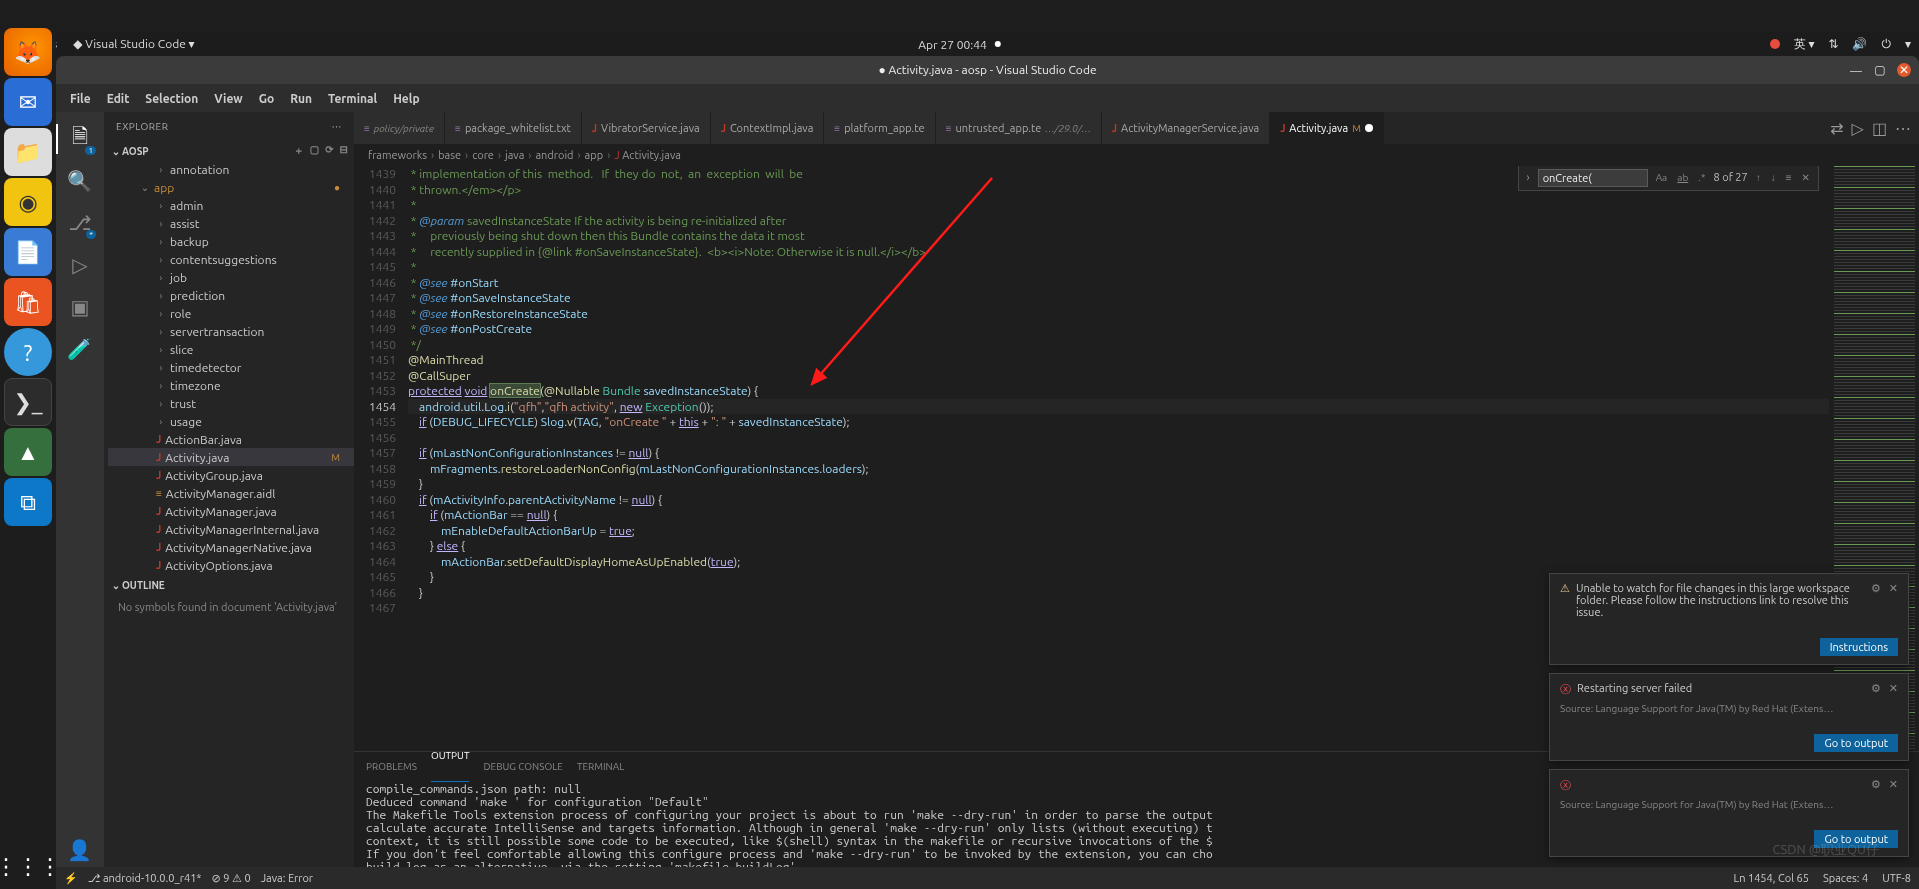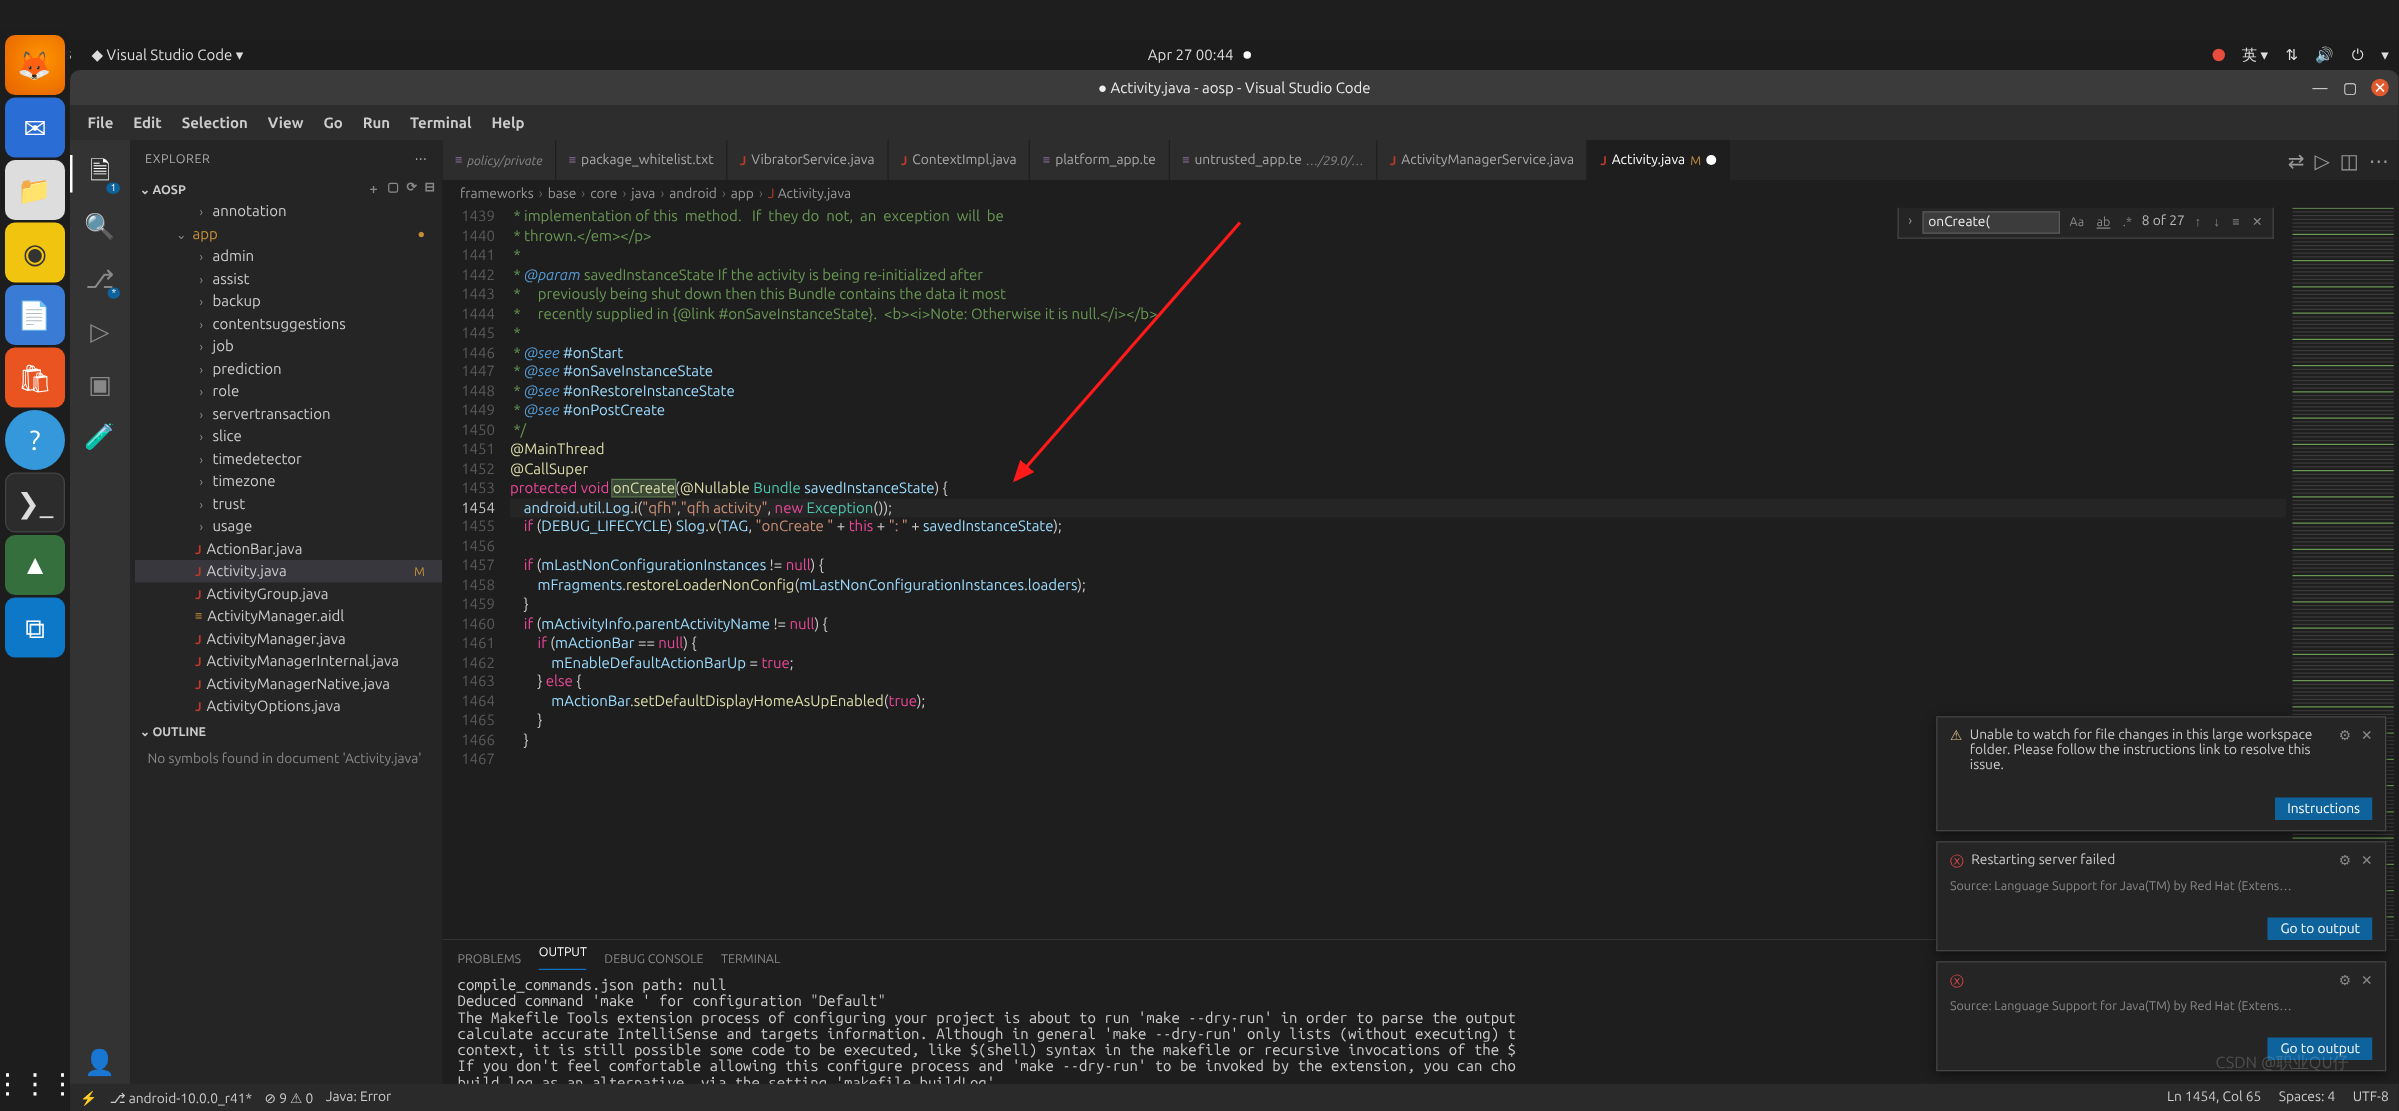--- a/index.html
+++ b/index.html
@@ -69,21 +69,21 @@
 .tab .dot { width: 8px; height: 8px; background: #fff; border-radius: 50%; }
 .tabbar-actions { margin-left: auto; display: flex; align-items: center; gap: 8px; padding: 0 8px; color: #999; }
 .breadcrumb { height: 22px; display: flex; align-items: center; padding: 0 14px; font-size: 11px; color: #999; gap: 4px; background:#1e1e1e;}
 .breadcrumb .sep { color: #666; }
 .code { flex: 1; min-height:0; background: #1e1e1e; font-family: "Ubuntu Mono", "Consolas", monospace; font-size: 12px; line-height: 15.5px; overflow: hidden; display: flex; position: relative;}
 .gutter { width: 54px; text-align: right; color: #5a5a5a; padding-right: 12px; }
 .gutter .ln.curr { color: #c6c6c6; }
 .codetext { white-space: pre; flex:1; }
 .c-comment { color: #6a9955; }
 .c-doctag { color: #569cd6; font-style: italic; }
-.c-kw { color: #ec4899; }
+.c-kw { color: #c4b5fd; text-decoration: underline; }
 .c-ann { color: #dcdcaa; }
 .c-fn { color: #dcdcaa; }
 .c-fn-hl { color: #dcdcaa; background:#3a4a37; outline:1px solid #5e7a52;}
 .c-type { color: #4ec9b0; }
 .c-str { color: #ce9178; }
 .c-id { color: #9cdcfe; }
 .c-member { color: #9cdcfe; }
 .currline { background: rgba(255,255,255,0.03);}
 .minimap { width: 90px; background: #1e1e1e; border-left:1px solid transparent; position:relative; overflow:hidden;}
 .mm-bar { position:absolute; left:4px; right:4px; height:1px; background:#3a3a3a;}
@@ -95,21 +95,21 @@
 .searchw input { background: #3c3c3c; border: 1px solid #5a5a5a; color: #eee; padding: 2px 4px; font-size: 11px; width: 110px; }
 .searchw .sopt { color: #888; font-size: 10px; padding:0 2px;}
 .searchw .cnt { color: #bbb; }
 
 
 .arrow { position: absolute; z-index: 4; pointer-events:none;}
 
 
 .panel { height: 170px; background: #1e1e1e; border-top: 1px solid #333; display: flex; flex-direction: column; }
 .panel-tabs { height: 28px; display: flex; align-items: center; gap: 14px; padding: 0 12px; font-size: 10px; color: #888; }
-.panel-tabs span.active { color: #fff; border-bottom: 1px solid #0e70c0; padding-bottom: 8px; }
+.panel-tabs span.active { color: #fff; border-bottom: 1px solid #0e70c0; padding-bottom: 20px; }
 .panel-body { flex: 1; padding: 2px 12px; font-family: "Ubuntu Mono", monospace; font-size: 12px; color: #ccc; white-space: pre-wrap; overflow: hidden; }
 
 
 .notif-stack { position: absolute; right: 10px; bottom: 32px; width: 360px; display: flex; flex-direction: column; gap: 8px; z-index:20;}
 .notif { background: #252526; border: 1px solid #454545; padding: 8px 10px; font-size: 11px; color: #ccc; box-shadow: 0 2px 8px rgba(0,0,0,0.5); }
 .notif .nhead { display: flex; gap: 6px; align-items: flex-start; }
 .notif .nicon-warn { color: #e2c08d; }
 .notif .nicon-err { color: #f14c4c; }
 .notif .nactions { margin-left: auto; display: flex; gap: 8px; color: #888; }
 .notif .nbtn { background: #0e639c; color: #fff; padding: 3px 10px; font-size: 11px; margin-top: 20px; float: right; cursor:pointer;}

